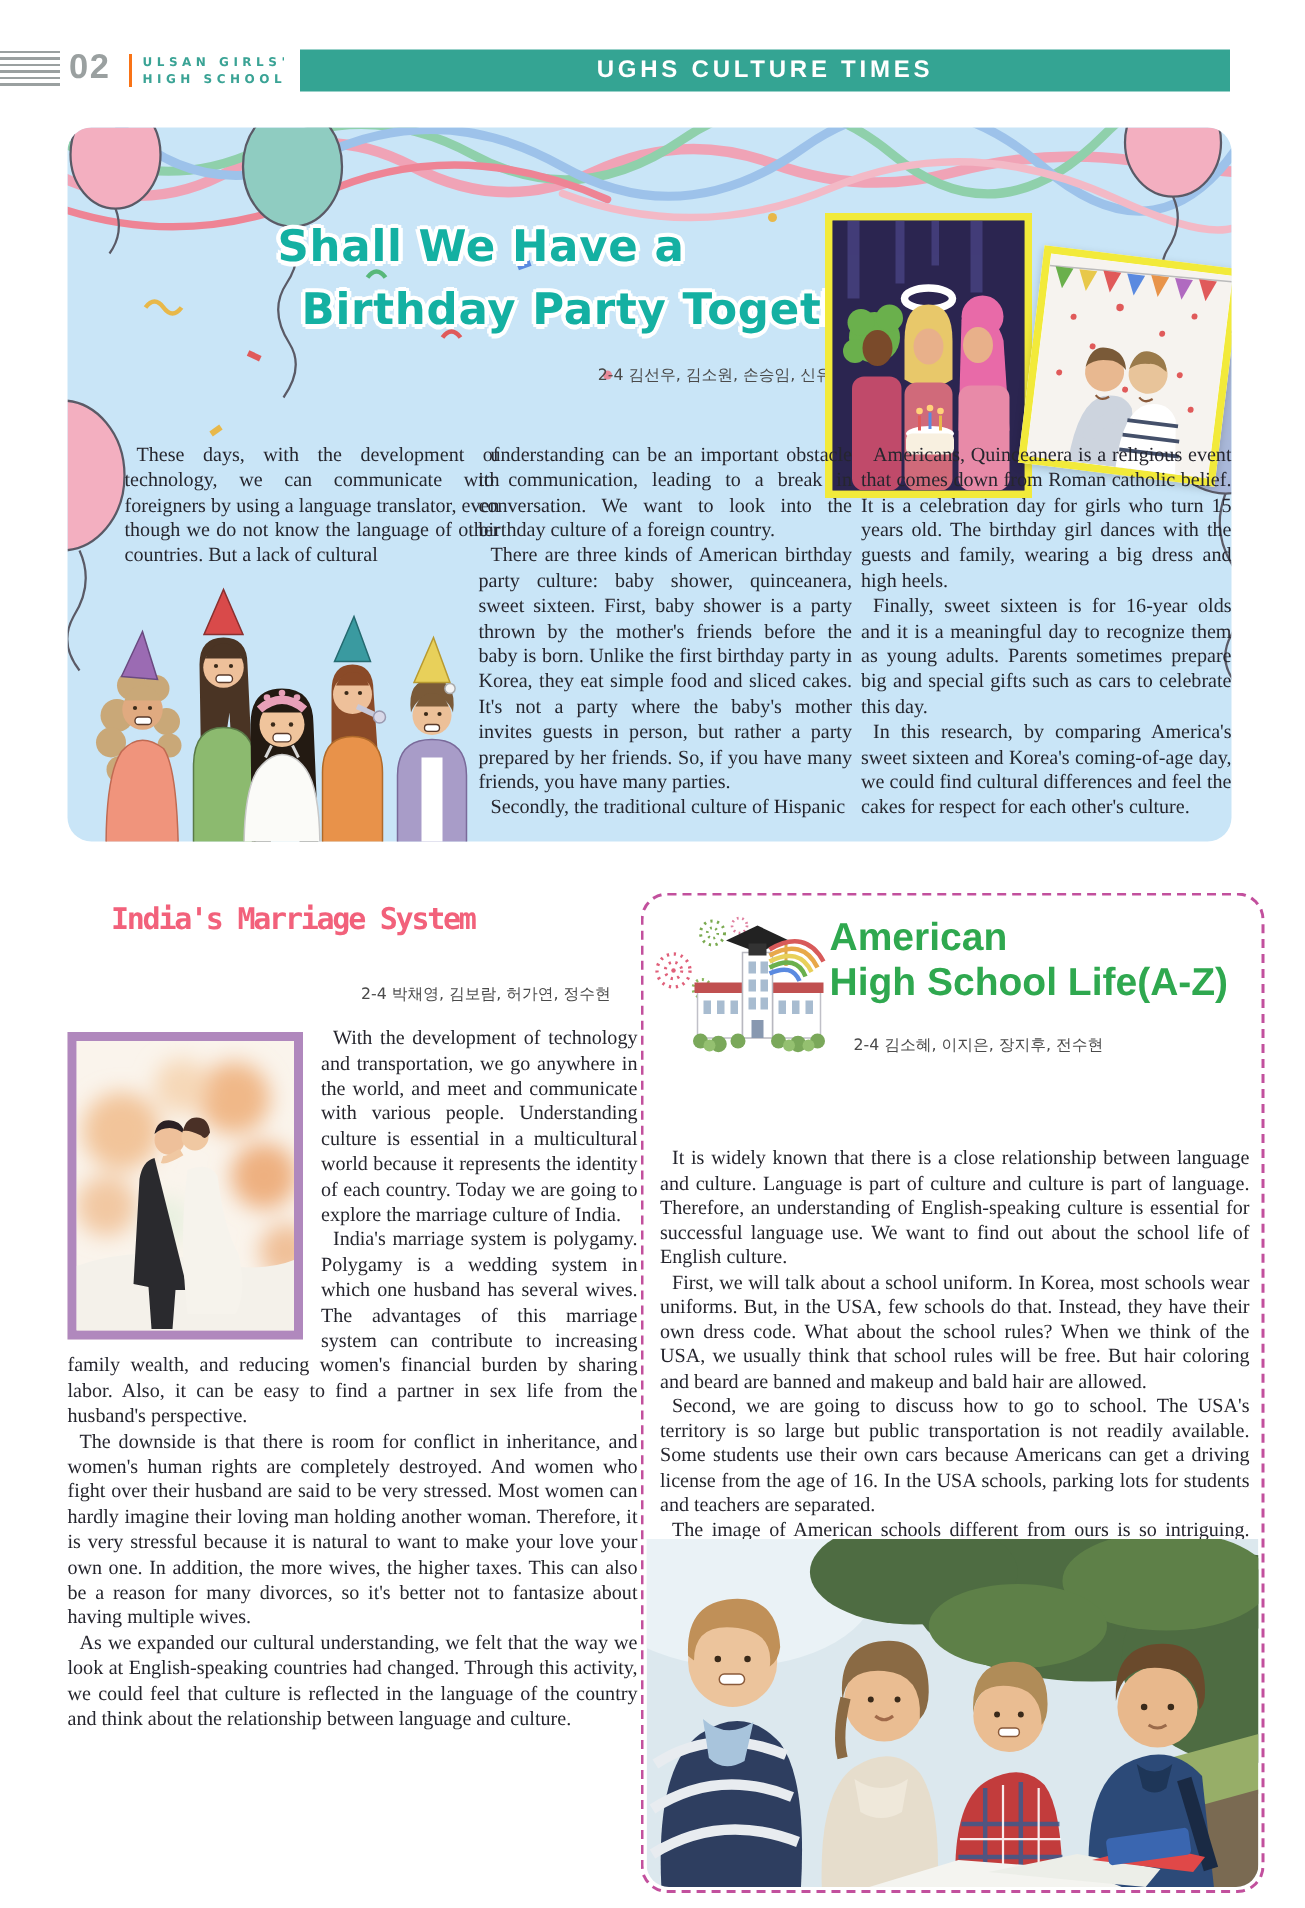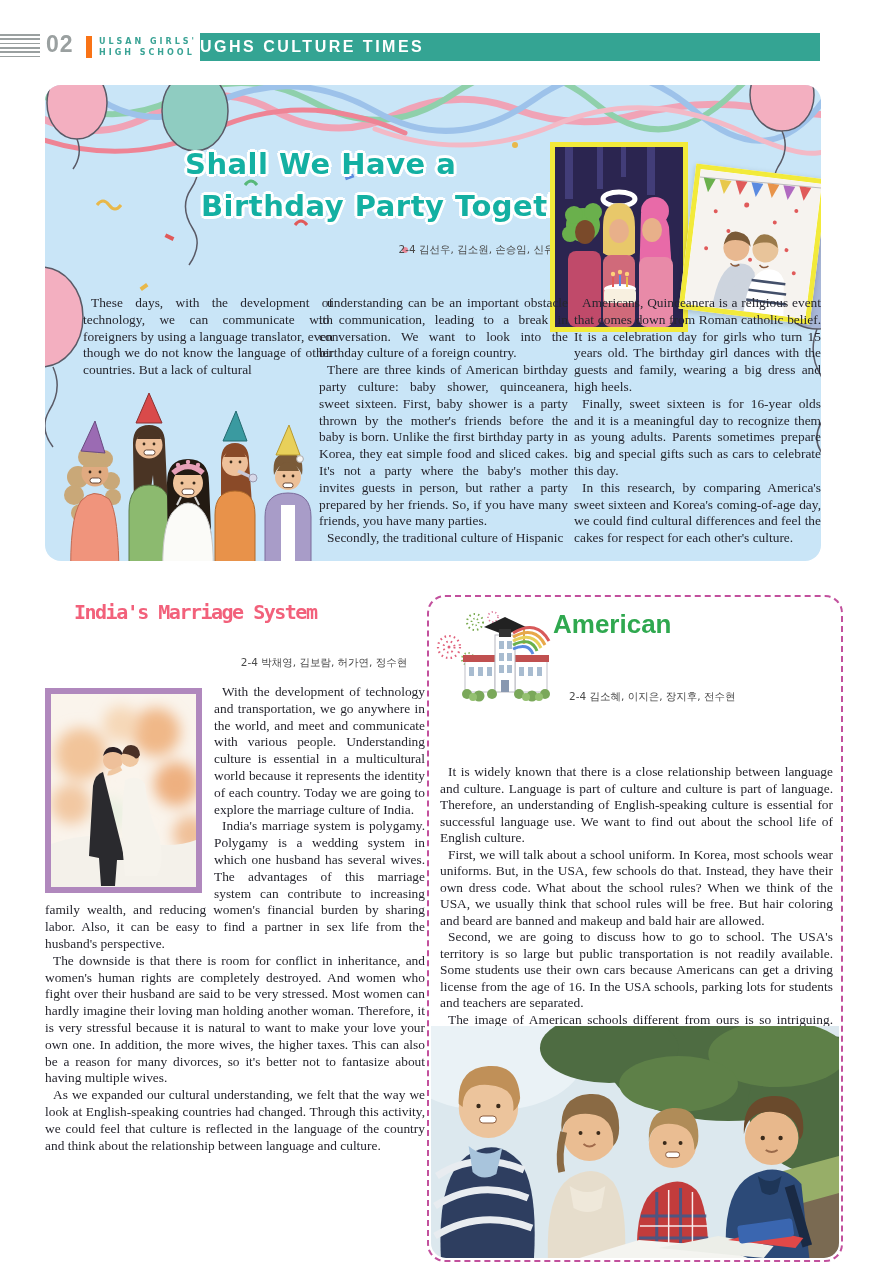--- a/index.html
+++ b/index.html
@@ -6,26 +6,26 @@
 html,body { background:#ffffff; }
 .page { position:relative; width:870px; height:1272px; background:#fff;
   font-family:"Liberation Serif", serif; color:#26262e; overflow:hidden; }
 .abs { position:absolute; }
 
 
 .hdr-lines { left:0; top:34px; width:40px; height:25px;
   background:repeating-linear-gradient(to bottom,#9aa0a0 0 1.6px, transparent 1.6px 4.3px); }
 .page-num { left:46px; top:31px; font-family:"Liberation Sans",sans-serif; font-weight:bold;
   font-size:23px; color:#9aa0a0; letter-spacing:1px; }
-.school-name { left:86px; top:36px; border-left:6px solid #f97316; padding-left:7px;
+.school-name { left:86px; top:36px; border-left:2px solid #f97316; padding-left:7px;
   font-family:"DejaVu Sans",sans-serif; font-weight:bold; font-size:8px; color:#3aa395;
   letter-spacing:3px; line-height:11px; white-space:pre-line; }
 .banner { left:200px; top:33px; width:620px; height:28px; background:#34a493; color:#fff;
   font-family:"Liberation Sans",sans-serif; font-weight:bold; font-size:16px;
-  letter-spacing:2.5px; line-height:28px; }
+  letter-spacing:2.5px; text-align:center; line-height:28px; }
 
 
 .body-text { font-size:13.4px; line-height:16.8px; text-align:justify; color:#26262e; }
 .body-text p { text-indent:8px; }
 .byline { font-family:"DejaVu Sans",sans-serif; font-size:10.5px; color:#4a4a4a; }
 
 
 .blue-panel { left:45px; top:85px; width:776px; height:476px; background:#c9e5f7;
   border-radius:16px; overflow:hidden; }
 .decor-svg { left:0; top:0; width:776px; height:496px; pointer-events:none; }
@@ -373,20 +373,21 @@
         <g fill="#94c070">
             <circle cx="38" cy="90" r="4"></circle>
             <circle cx="91" cy="90" r="4"></circle>
             <circle cx="104" cy="90" r="4"></circle>
           </g>
       </g>
     </svg>
 
     <div class="abs am-title">
       <div>American</div>
+      <div>High School Life(A-Z)</div>
     </div>
 
     <div class="abs byline am-byline">2-4 김소혜, 이지은, 장지후, 전수현</div>
 
     <div class="abs body-text am-body">
       <p>It is widely known that there is a close relationship between language and culture. Language is part of culture and culture is part of language. Therefore, an understanding of English-speaking culture is essential for successful language use. We want to find out about the school life of English culture.</p>
       <p>First, we will talk about a school uniform. In Korea, most schools wear uniforms. But, in the USA, few schools do that. Instead, they have their own dress code. What about the school rules? When we think of the USA, we usually think that school rules will be free. But hair coloring and beard are banned and makeup and bald hair are allowed.</p>
       <p>Second, we are going to discuss how to go to school. The USA's territory is so large but public transportation is not readily available. Some students use their own cars because Americans can get a driving license from the age of 16. In the USA schools, parking lots for students and teachers are separated.</p>
       <p>The image of American schools different from ours is so intriguing. The excitement of being aware of something new raises expectations about what friends may be looking at. Is this the joy of learning?</p>
     </div>

